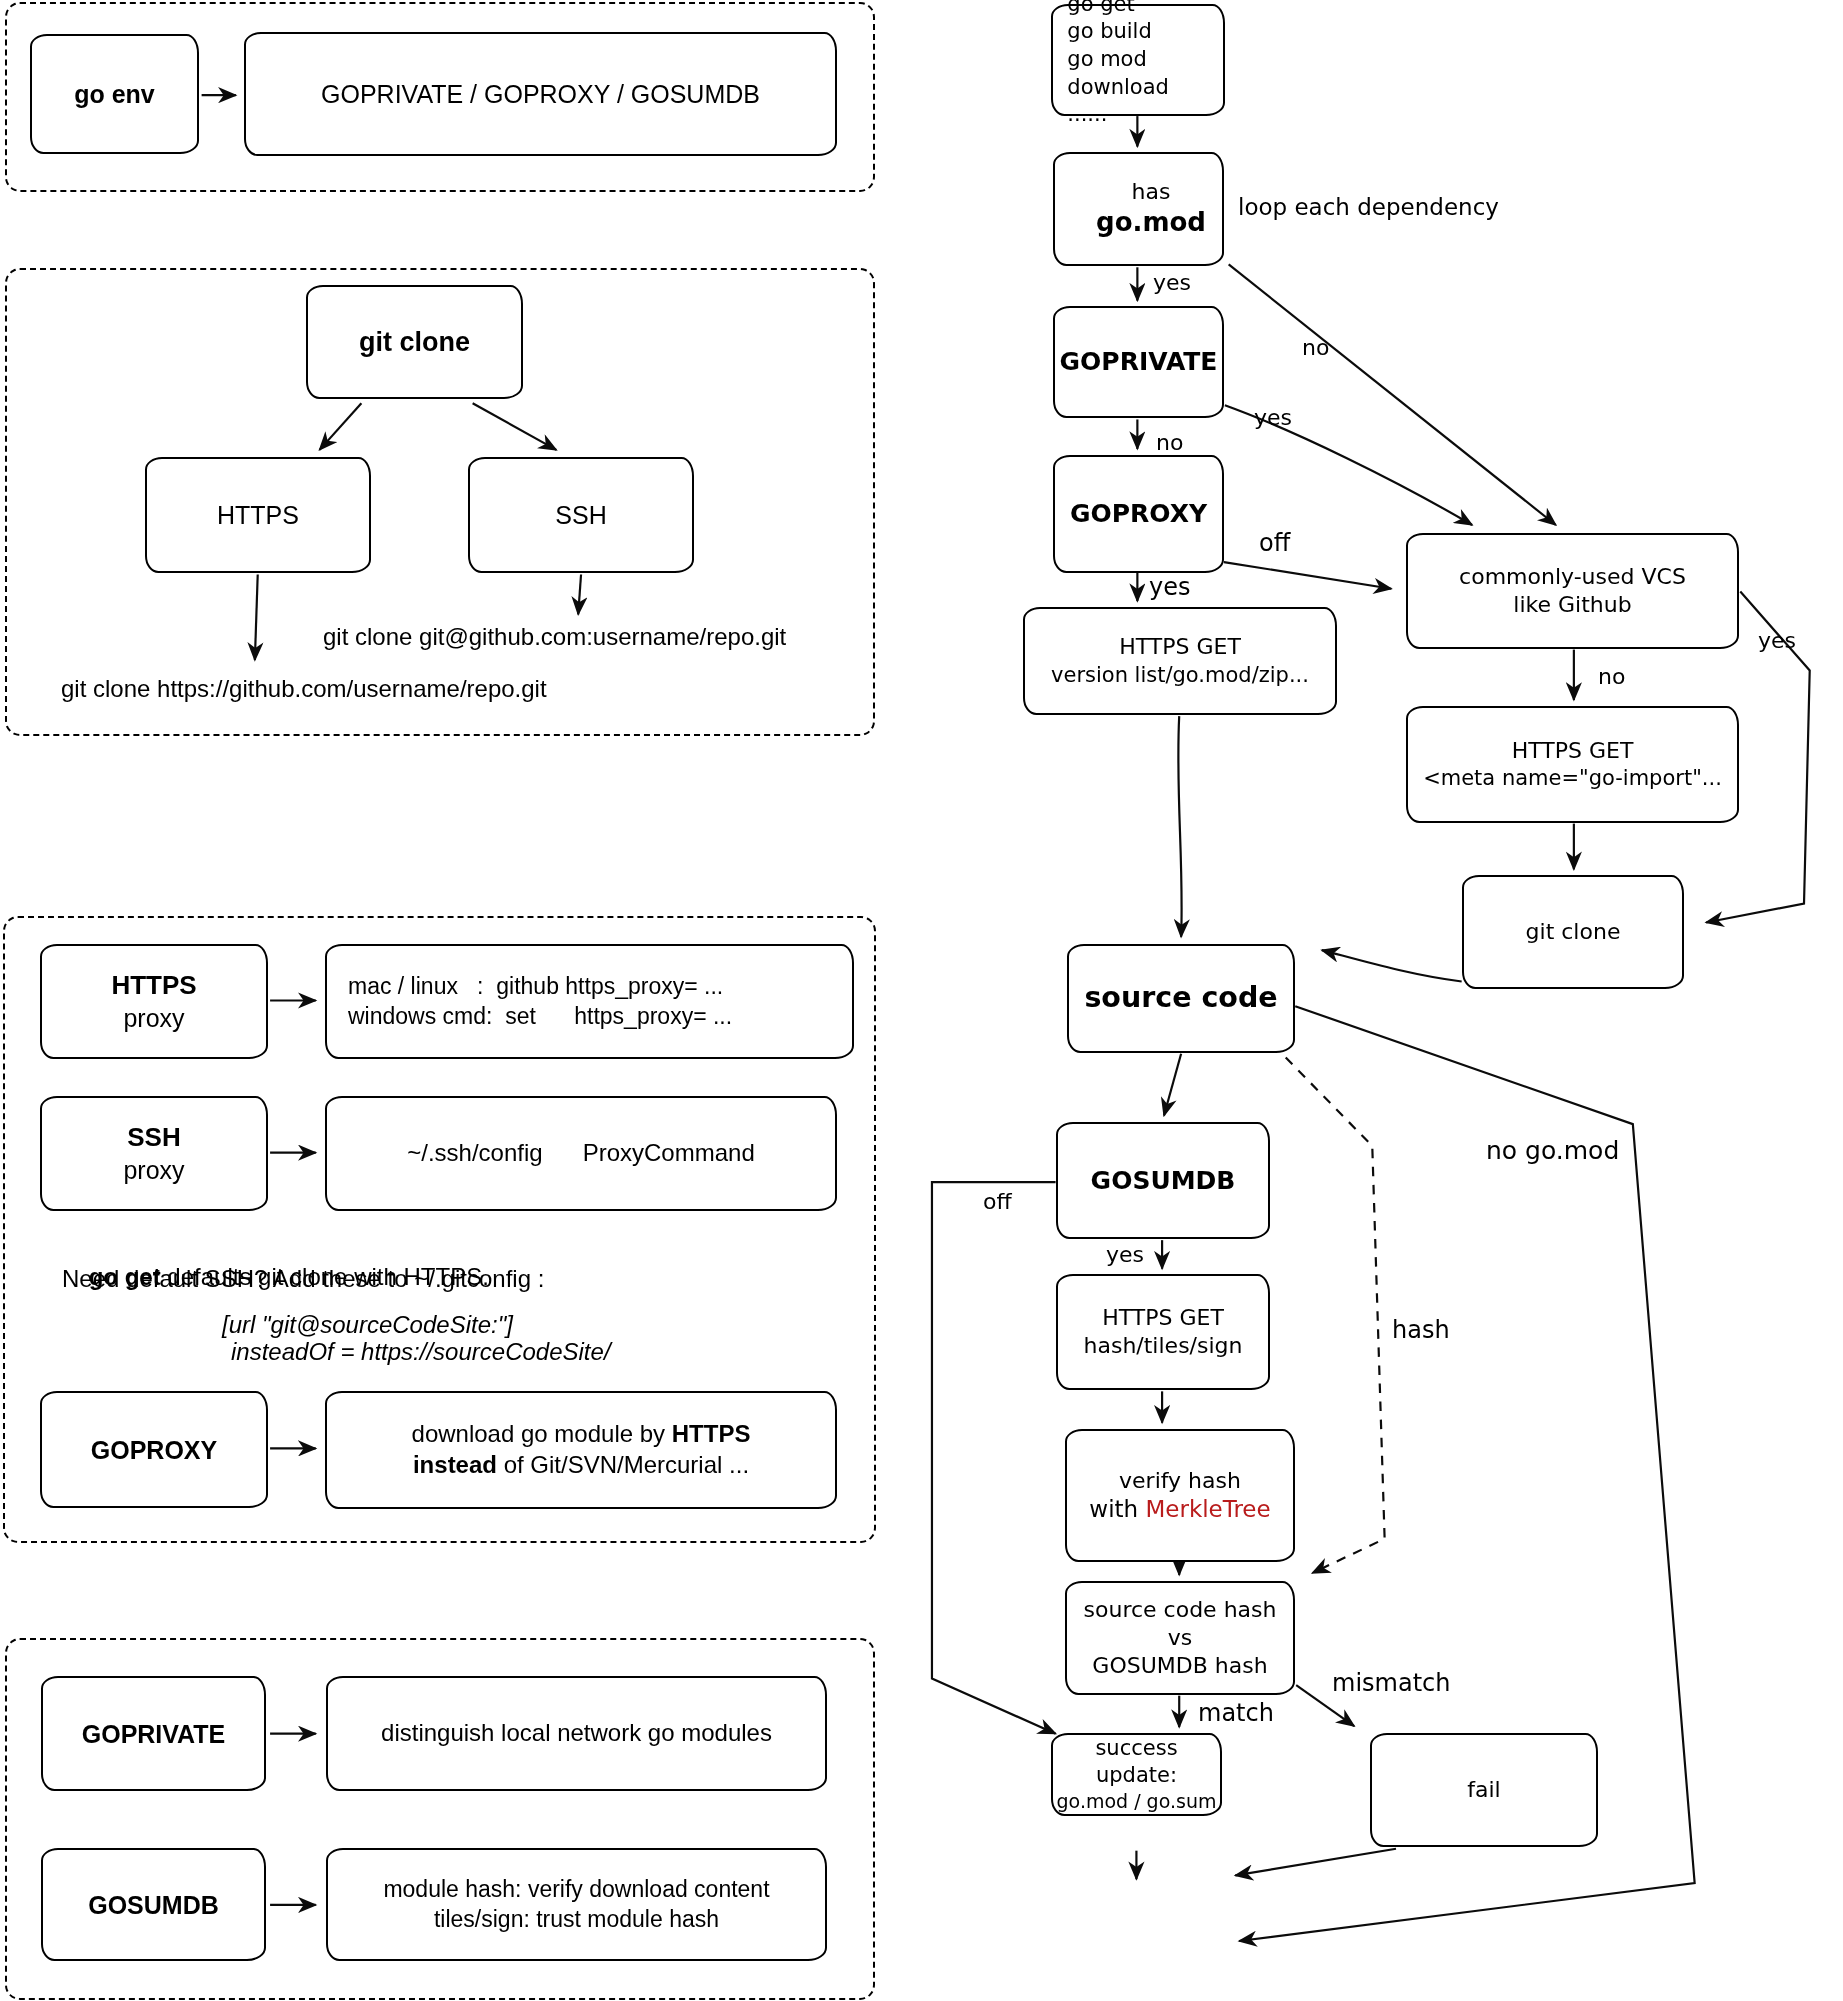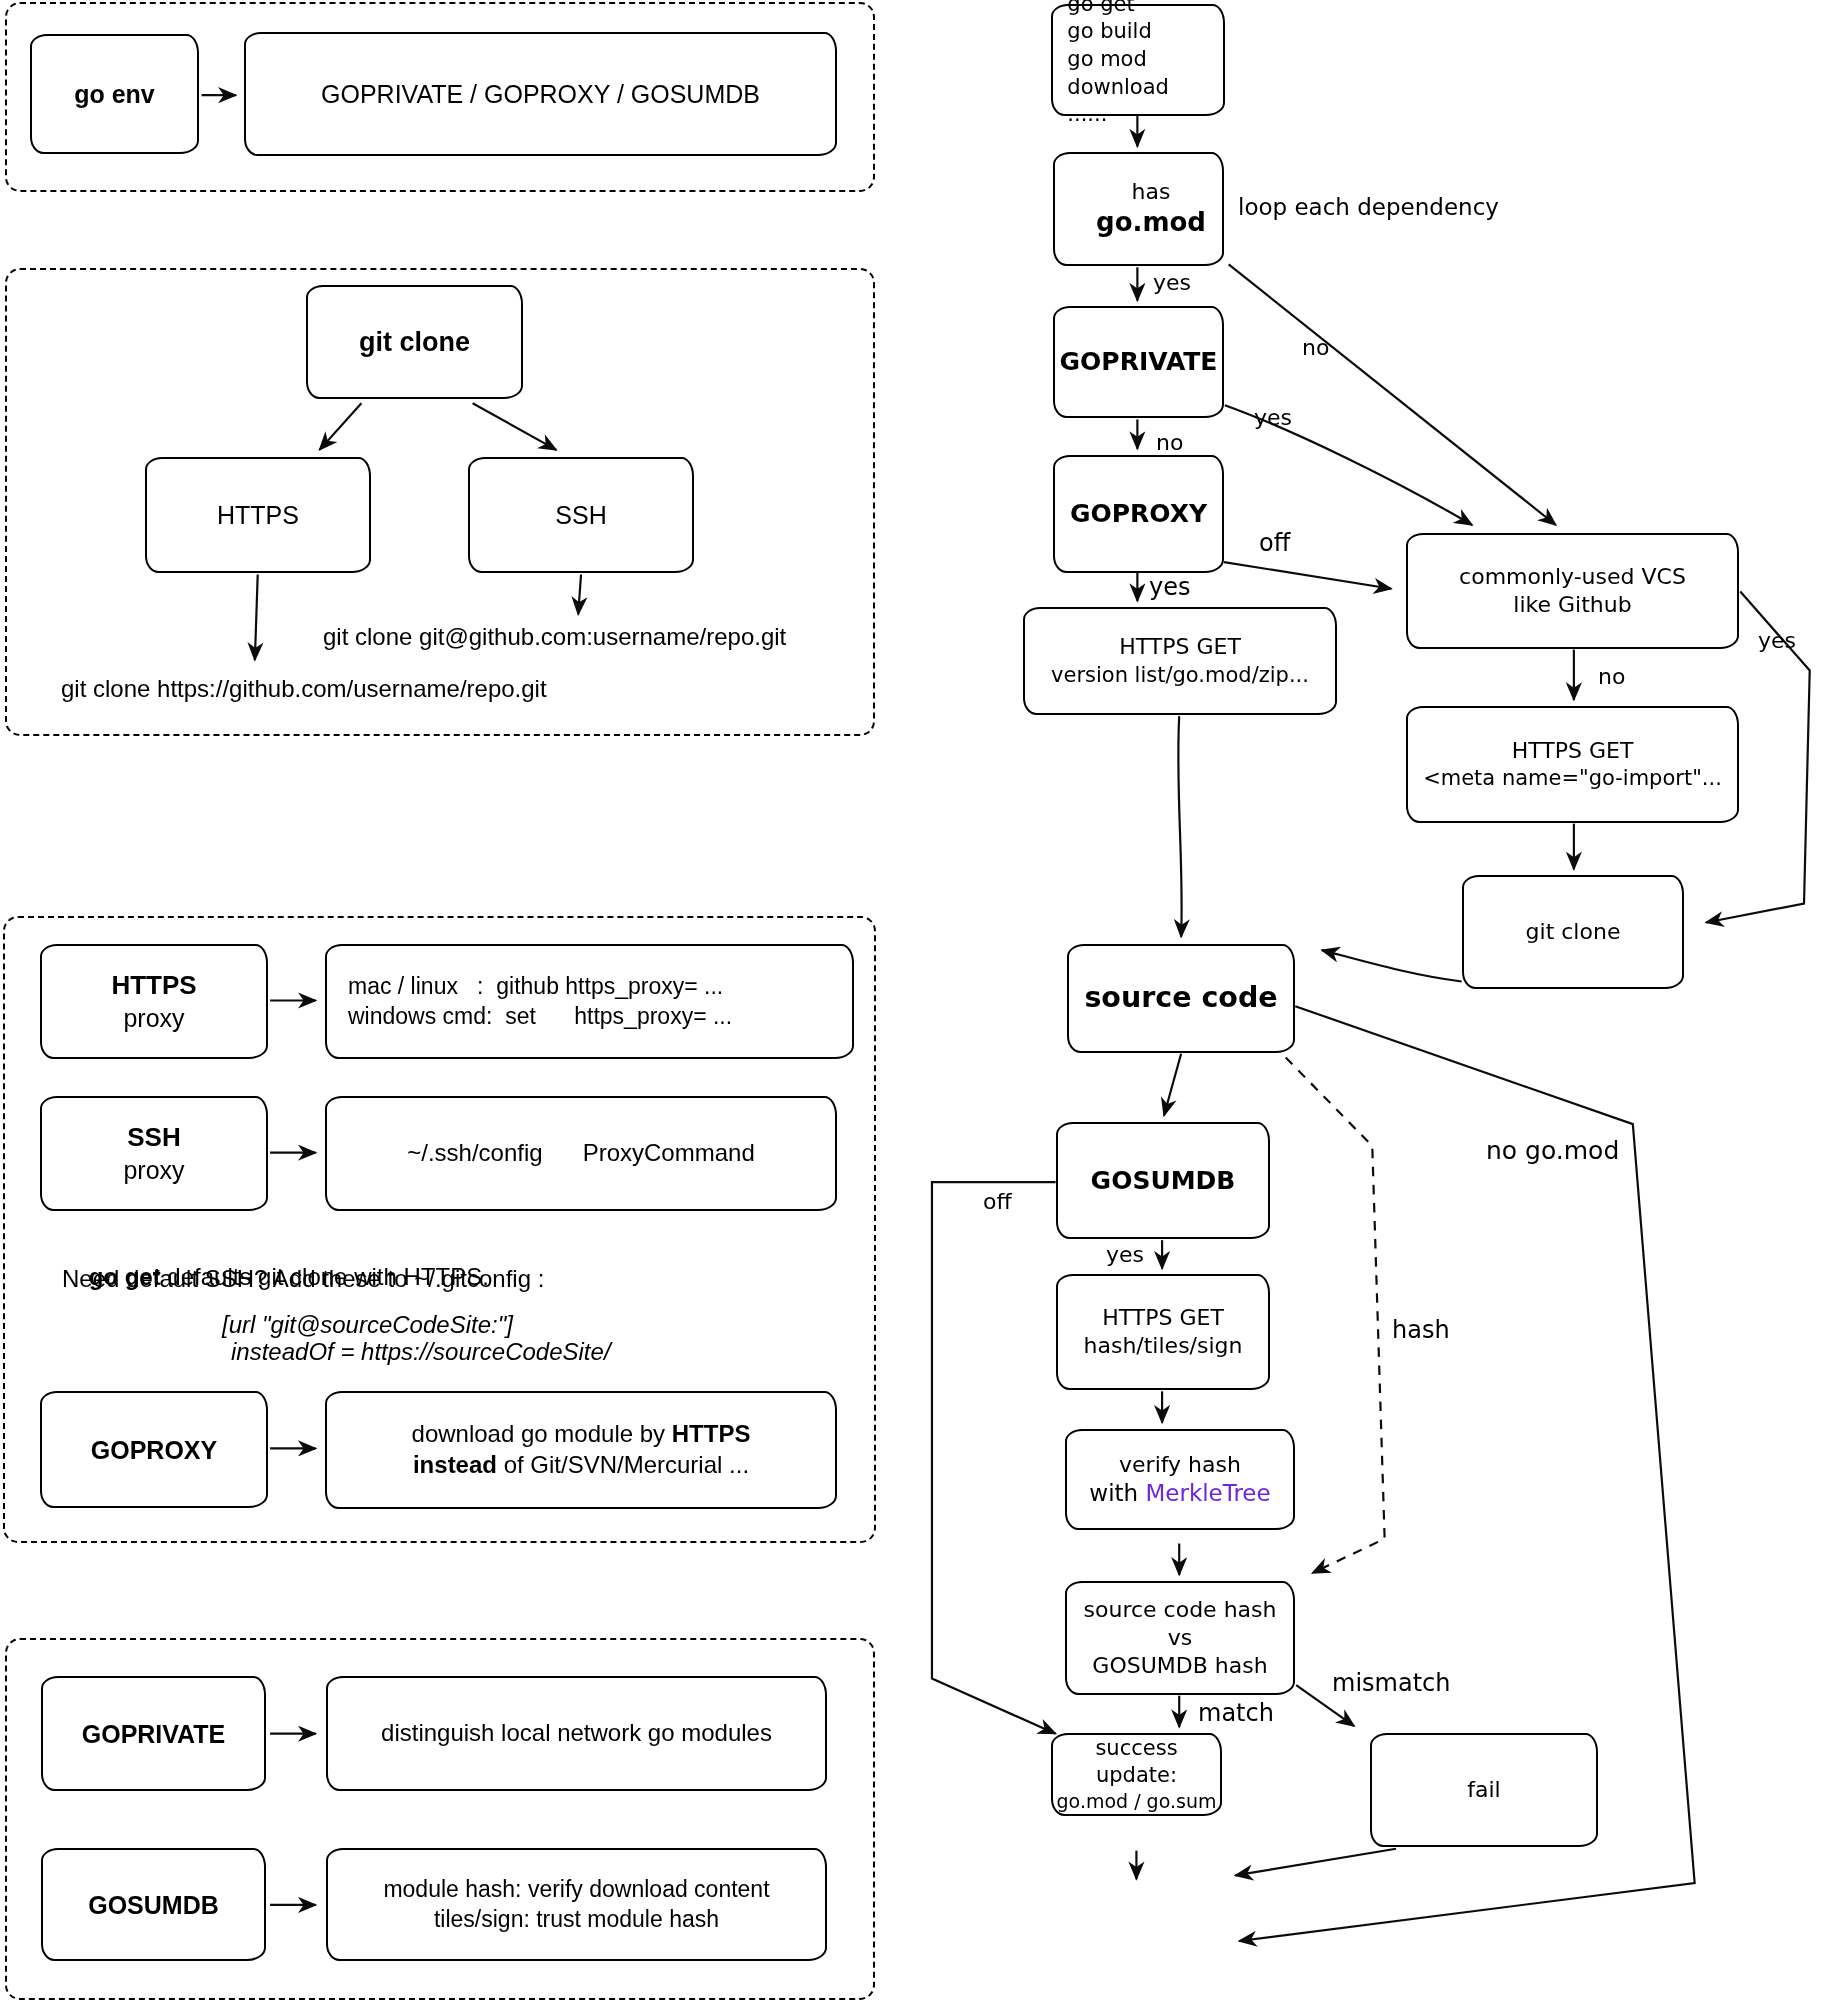--- a/index.html
+++ b/index.html
@@ -11,21 +11,21 @@
        display:flex;flex-direction:column;align-items:center;justify-content:center;
        text-align:center;box-sizing:border-box;line-height:1.28;
        border-radius:17px 12.4px 19px 13.3px / 12.4px 19px 13.3px 17px;}
   .lib{font-family:"Liberation Sans",sans-serif;}
   .alignleft{align-items:flex-start;text-align:left;padding-left:14.3px;}
   .text{position:absolute;z-index:2;white-space:pre;font-family:"Liberation Sans",sans-serif;}
   .elabel{position:absolute;z-index:2;white-space:nowrap;}
   .pre{white-space:pre;}
   .b{font-weight:bold;}
   .i{font-style:italic;}
-  .gray{color:#6d28d9;}
+  .gray{color:#b91c1c;}
   .f20{font-size:19px;} .f22{font-size:21px;} .f23{font-size:22px;} .f24{font-size:23px;}
   .f25{font-size:24px;} .f26{font-size:25px;} .f27{font-size:26px;} .f28{font-size:27px;}
   .f30{font-size:28.5px;}
   svg path, svg line{stroke:#0b0b0b;stroke-width:2.3;fill:none;}
   svg path.dash{stroke-dasharray:10 9;}
 </style>
 </head>
 <body>
 
 <div id="canvas">
@@ -188,21 +188,21 @@
 
   <div class="box" style="left:1056px;top:1122px;width:214px;height:117px;">
     <span class="b f26">GOSUMDB</span>
   </div>
 
   <div class="box" style="left:1056px;top:1274px;width:214px;height:116px;">
     <span class="f23">HTTPS GET</span>
     <span class="f23">hash/tiles/sign</span>
   </div>
 
-  <div class="box" style="left:1065px;top:1429px;width:230px;height:101px;">
+  <div class="box" style="left:1065px;top:1429px;width:230px;height:133px;">
     <span class="f23">verify hash</span>
     <span class="f24"><span>with </span><span class="gray">MerkleTree</span></span>
   </div>
 
   <div class="box" style="left:1065px;top:1581px;width:230px;height:114px;">
     <span class="f23">source code hash</span>
     <span class="f23">vs</span>
     <span class="f23">GOSUMDB hash</span>
   </div>
 

